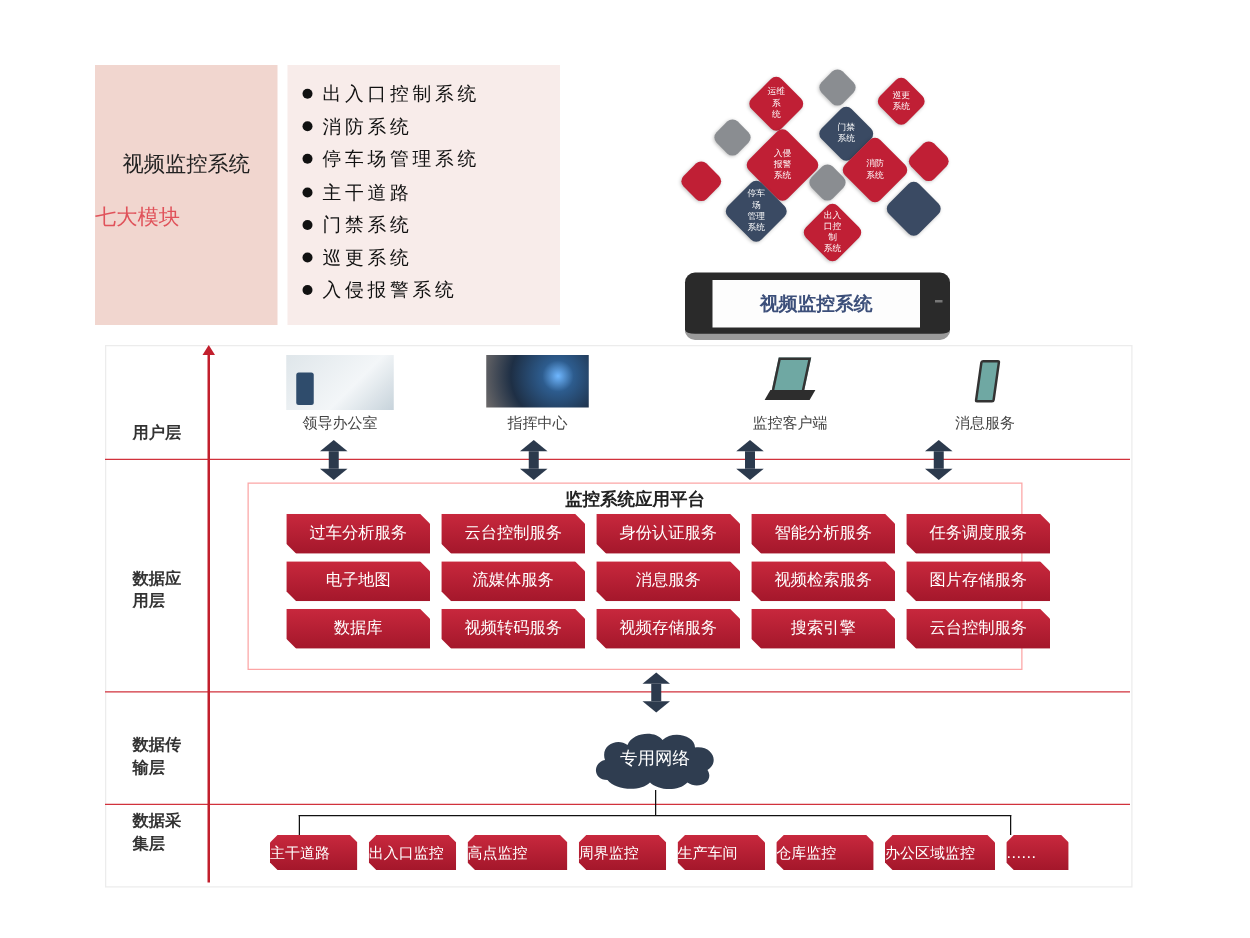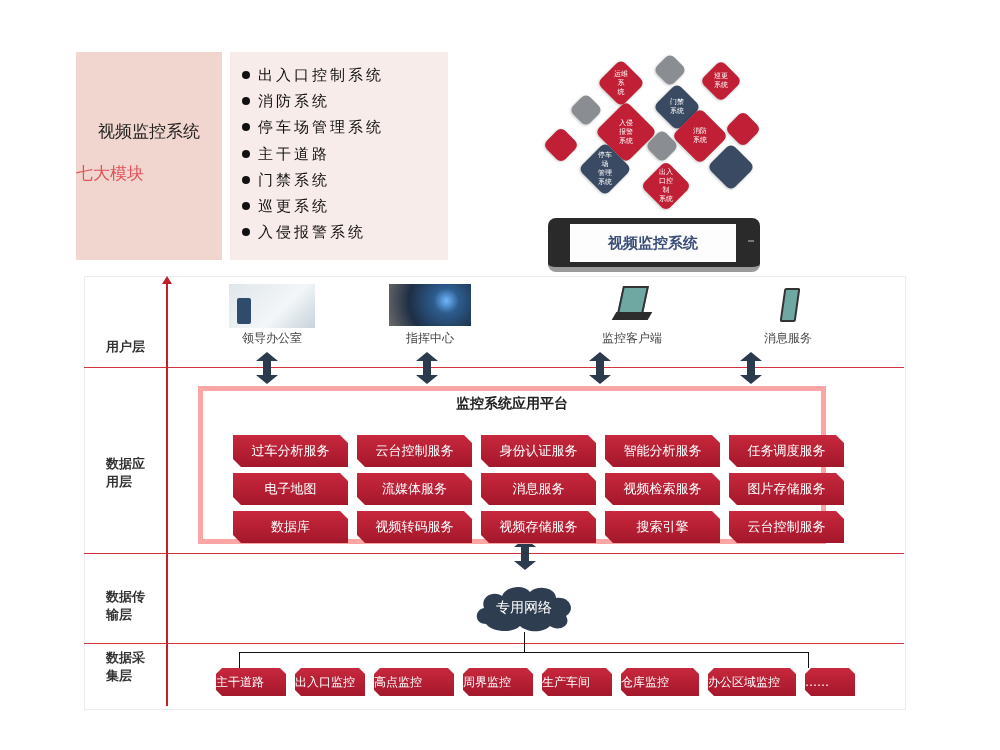--- a/index.html
+++ b/index.html
@@ -44,23 +44,23 @@
   .img-laptop .scr { position:absolute; left:12px; top:2px; width:22px; height:24px; background:#6fa8a3; border:2px solid #333; transform:skewX(-12deg); }
   .img-laptop .kb { position:absolute; left:6px; top:28px; width:36px; height:8px; background:#2d2d2d; transform:skewX(-30deg); }
   .img-phone { width:20px; height:34px; position:relative; }
   .img-phone .ph { position:absolute; left:4px; top:0; width:12px; height:30px; background:#6fa8a3; border:2px solid #333; border-radius:2px; transform:skewX(-8deg); }
 
   .dbl-arrow { position:absolute; width:22px; }
   .dbl-arrow .head-up { width:0; height:0; border-left:11px solid transparent; border-right:11px solid transparent; border-bottom:9px solid #2c3a4d; }
   .dbl-arrow .shaft { width:8px; margin-left:7px; background:#2c3a4d; }
   .dbl-arrow .head-down { width:0; height:0; border-left:11px solid transparent; border-right:11px solid transparent; border-top:9px solid #2c3a4d; }
 
-  .platform { left:198px; top:386px; width:618px; height:148px; border:5px solid #fca5a5; background:#fff; }
+  .platform { left:198px; top:386px; width:618px; height:148px; border:1px solid #fca5a5; background:#fff; }
   .platform-title { left:0; top:4px; width:618px; text-align:center; font-size:14px; font-weight:bold; color:#222; }
-  .svc-grid { left:30px; top:44px; display:grid; grid-template-columns:repeat(5,115px); column-gap:9px; row-gap:6px; }
+  .svc-grid { left:30px; top:24px; display:grid; grid-template-columns:repeat(5,115px); column-gap:9px; row-gap:6px; }
   .svc { height:32px; line-height:32px; text-align:center; color:#fff; font-size:13px;
          background:linear-gradient(#c8283d,#a4172b); box-shadow:0 2px 2px rgba(0,0,0,0.25);
          clip-path:polygon(0 0, calc(100% - 8px) 0, 100% 8px, 100% 100%, 8px 100%, 0 calc(100% - 8px)); }
 
   .cloud { left:472px; top:584px; width:104px; height:48px; }
   .cloud-text { left:0; top:0; width:104px; line-height:46px; text-align:center; color:#fff; font-size:14px; }
 
   .bus-h { left:239px; top:652px; width:449px; height:1px; background:#111; }
   .bus-v1 { left:239px; top:652px; width:1px; height:16px; background:#111; }
   .bus-v2 { left:808px; top:652px; width:1px; height:16px; background:#111; }

